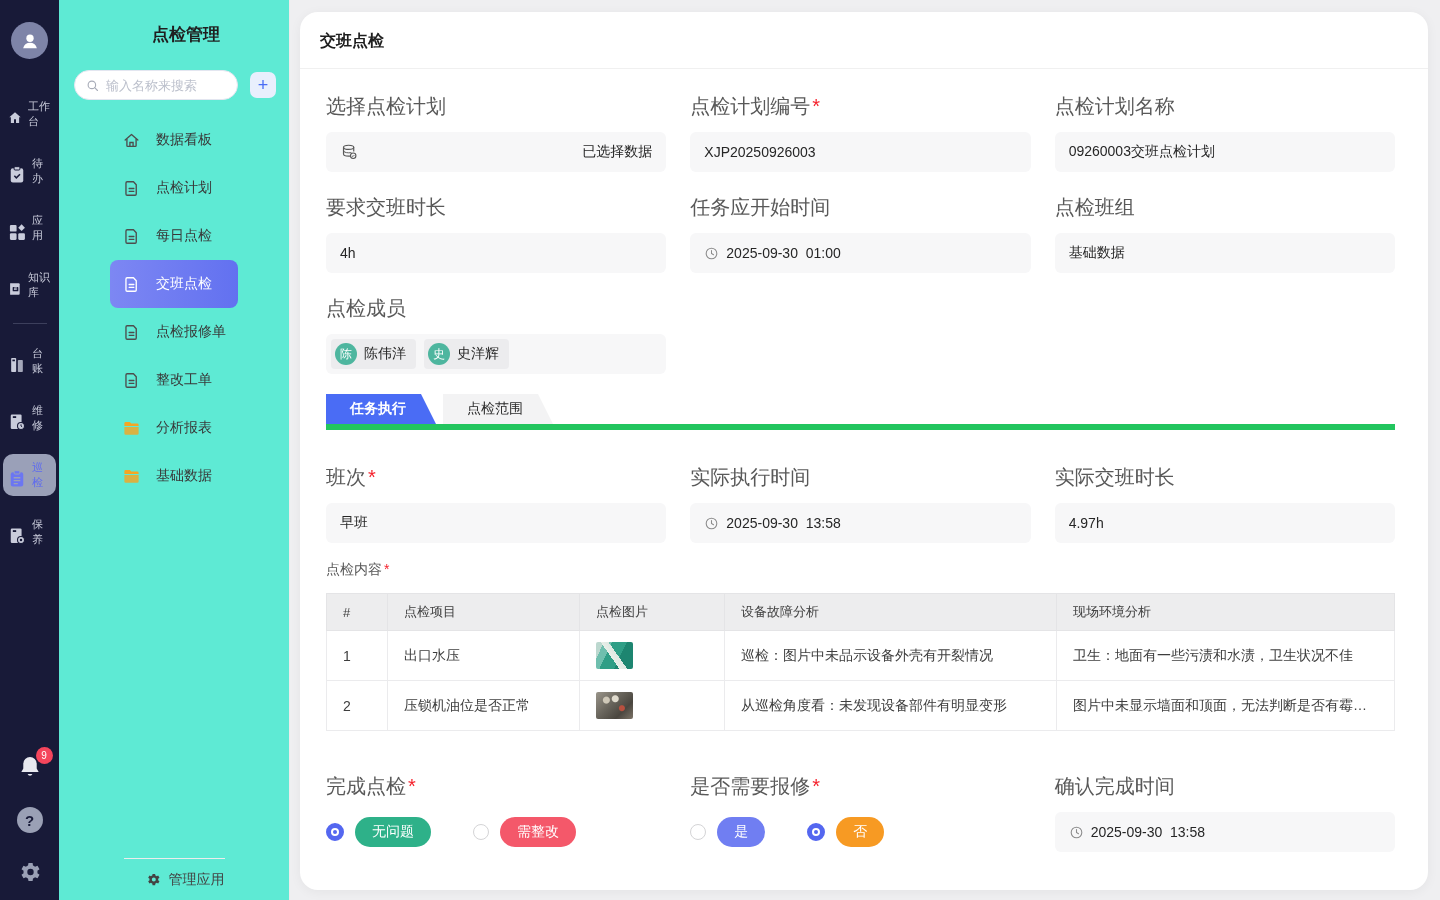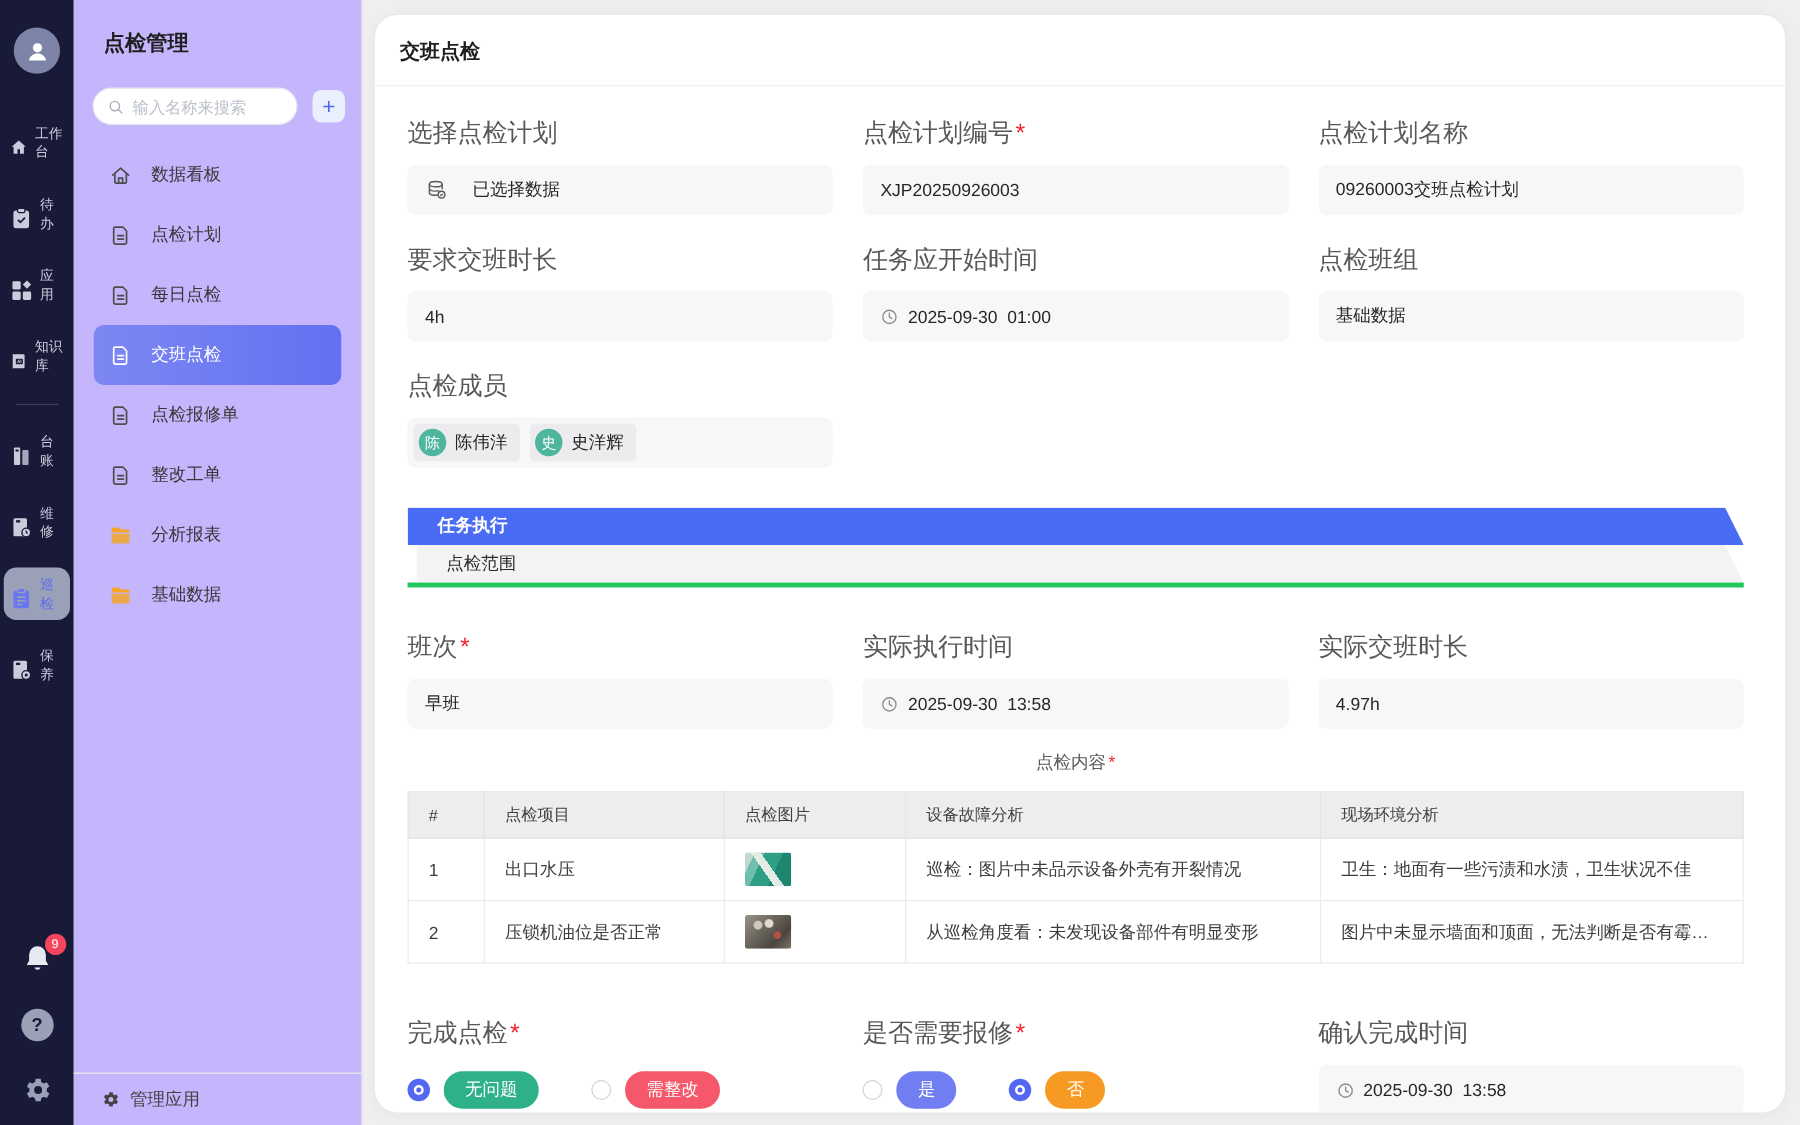--- a/index.html
+++ b/index.html
@@ -15,21 +15,21 @@
   .rail-item.sel { background:#9aa0b8; color:#5f6cee; }
   .rail-item.sel .ric { color:#6b76f2; }
   .rail-divider { width:34px; height:1px; background:#3c3f5c; margin:2px 0 16px; }
   .rail-bottom { margin-top:auto; display:flex; flex-direction:column; align-items:center; gap:27px; }
   .bell-wrap { position:relative; cursor:pointer; }
   .badge { position:absolute; top:-7px; right:-10px; min-width:17px; height:17px; border-radius:9px; background:#f5455c; color:#fff; font-size:10px; display:flex; align-items:center; justify-content:center; padding:0 4px; }
   .q-circle { width:26px; height:26px; border-radius:50%; background:#9aa0b5; color:#181a38; font-weight:bold; font-size:15px; display:flex; align-items:center; justify-content:center; cursor:pointer; }
   .gear-btn { color:#9aa0b5; cursor:pointer; }
 
   
-  .sidebar { width:231px; min-width:231px; background:#c4b5fd; display:flex; flex-direction:column; border-right:1px solid #ececec; }
+  .sidebar { width:231px; min-width:231px; background:#5eead4; display:flex; flex-direction:column; border-right:1px solid #ececec;align-items:center; }
   .sb-title { font-size:17px; font-weight:bold; color:#1f1f1f; padding:23px 0 0 24px; }
   .sb-search-row { display:flex; align-items:center; padding:24px 13px 14px 15px; gap:12px; }
   .sb-search { flex:1; height:30px; border:1px solid #e3e6f0; border-radius:15px; display:flex; align-items:center; padding:0 10px; gap:6px; background:#fff; }
   .sb-search input { border:none; outline:none; width:100%; font-size:13px; color:#595959; background:transparent; font-family:inherit; }
   .sb-search input::placeholder { color:#bcc0cc; }
   .sb-add { width:26px; height:26px; border-radius:7px; background:#e9effd; color:#4a6cf5; font-size:18px; line-height:1; display:flex; align-items:center; justify-content:center; cursor:pointer; border:none; font-family:inherit; }
   .sb-menu { flex:1; padding:2px 0; }
   .sb-item { height:48px; margin:0 16px; border-radius:8px; display:flex; align-items:center; gap:15px; padding:0 12px; font-size:14px; color:#383838; cursor:pointer; }
   .sb-item .mic { color:#4d4d4d; }
   .sb-item.sel { background:linear-gradient(90deg,#7d87f3,#6271f0); color:#fff; }
@@ -41,34 +41,34 @@
   .main { flex:1; padding:12px 12px 10px 10px; }
   .card { background:#fff; height:100%; border-radius:18px; box-shadow:0 2px 12px rgba(0,0,0,.05); display:flex; flex-direction:column; overflow:hidden; }
   .card-header { padding:19px 20px 16px; font-size:16px; font-weight:bold; color:#1f1f1f; border-bottom:1px solid #f0f0f0; }
   .card-body { padding:24px 33px 20px 26px; overflow:hidden; }
 
   .grid3 { display:grid; grid-template-columns:1fr 1fr 1fr; column-gap:24px; }
   .field { margin-bottom:22px; }
   .f-label { font-size:20px; color:#595959; margin-bottom:12px; }
   .req { color:#f5222d; margin-left:2px; }
   .ctl { height:40px; background:#f7f7f8; border-radius:6px; display:flex; align-items:center; padding:0 14px; font-size:14px; color:#262626; white-space:pre; }
-  .ctl.center { justify-content:flex-start; gap:20px; cursor:pointer; }
+  .ctl.center { justify-content:space-between; gap:20px; cursor:pointer; }
   .ctl .clk { color:#8c8c8c; margin-right:7px; }
   .chips { gap:8px; padding:0 5px; }
   .chip { height:30px; background:#ececee; border-radius:4px; display:flex; align-items:center; gap:7px; padding:0 10px 0 4px; font-size:14px; color:#262626; cursor:default; }
   .chip-av { width:22px; height:22px; border-radius:50%; background:#4eb69f; color:#fff; font-size:12px; display:flex; align-items:center; justify-content:center; }
 
   
-  .tabs { margin-top:32px; display:flex; border-bottom:4px solid #22c55e;flex-direction:column; }
+  .tabs { margin-top:20px; display:flex; border-bottom:6px solid #22c55e; }
   .tab { height:30px; padding:0 30px 0 24px; display:flex; align-items:center; font-size:14px; cursor:pointer; clip-path:polygon(0 0,calc(100% - 15px) 0,100% 100%,0 100%); }
   .tab.active { background:#4a6cf5; color:#fff; font-weight:bold; }
   .tab.inactive { background:#f3f3f4; color:#2b2b2b; margin-left:7px; }
 
   .exec-grid { margin-top:34px; }
-  .content-label { margin-top:18px; font-size:14px; color:#595959;text-align:center; }
+  .content-label { margin-top:18px; font-size:14px; color:#595959; }
 
   
   table.insp { width:100%; border-collapse:collapse; margin-top:14px; table-layout:fixed; }
   .insp th { background:#ededee; font-weight:normal; font-size:13px; color:#404040; text-align:left; height:37px; padding:0 16px; border:1px solid #e4e4e6; }
   .insp td { font-size:14px; color:#3d3d3d; height:50px; padding:0 16px; border:1px solid #ebebed; background:#fff; overflow:hidden; white-space:nowrap; text-overflow:ellipsis; }
   .col-no { width:61px; } .col-item { width:192px; } .col-img { width:145px; } .col-fault { width:332px; }
   .thumb { width:37px; height:27px; border-radius:2px; cursor:pointer; }
   .thumb1 { background:
       linear-gradient(55deg, rgba(0,0,0,0) 42%, #e9efe9 42%, #dfe8e2 56%, rgba(0,0,0,0) 56%),
       linear-gradient(115deg,#bcd8cf 0 16%,#6fbfae 16% 32%,#2f9e86 32% 62%,#1d8570 62%); }

